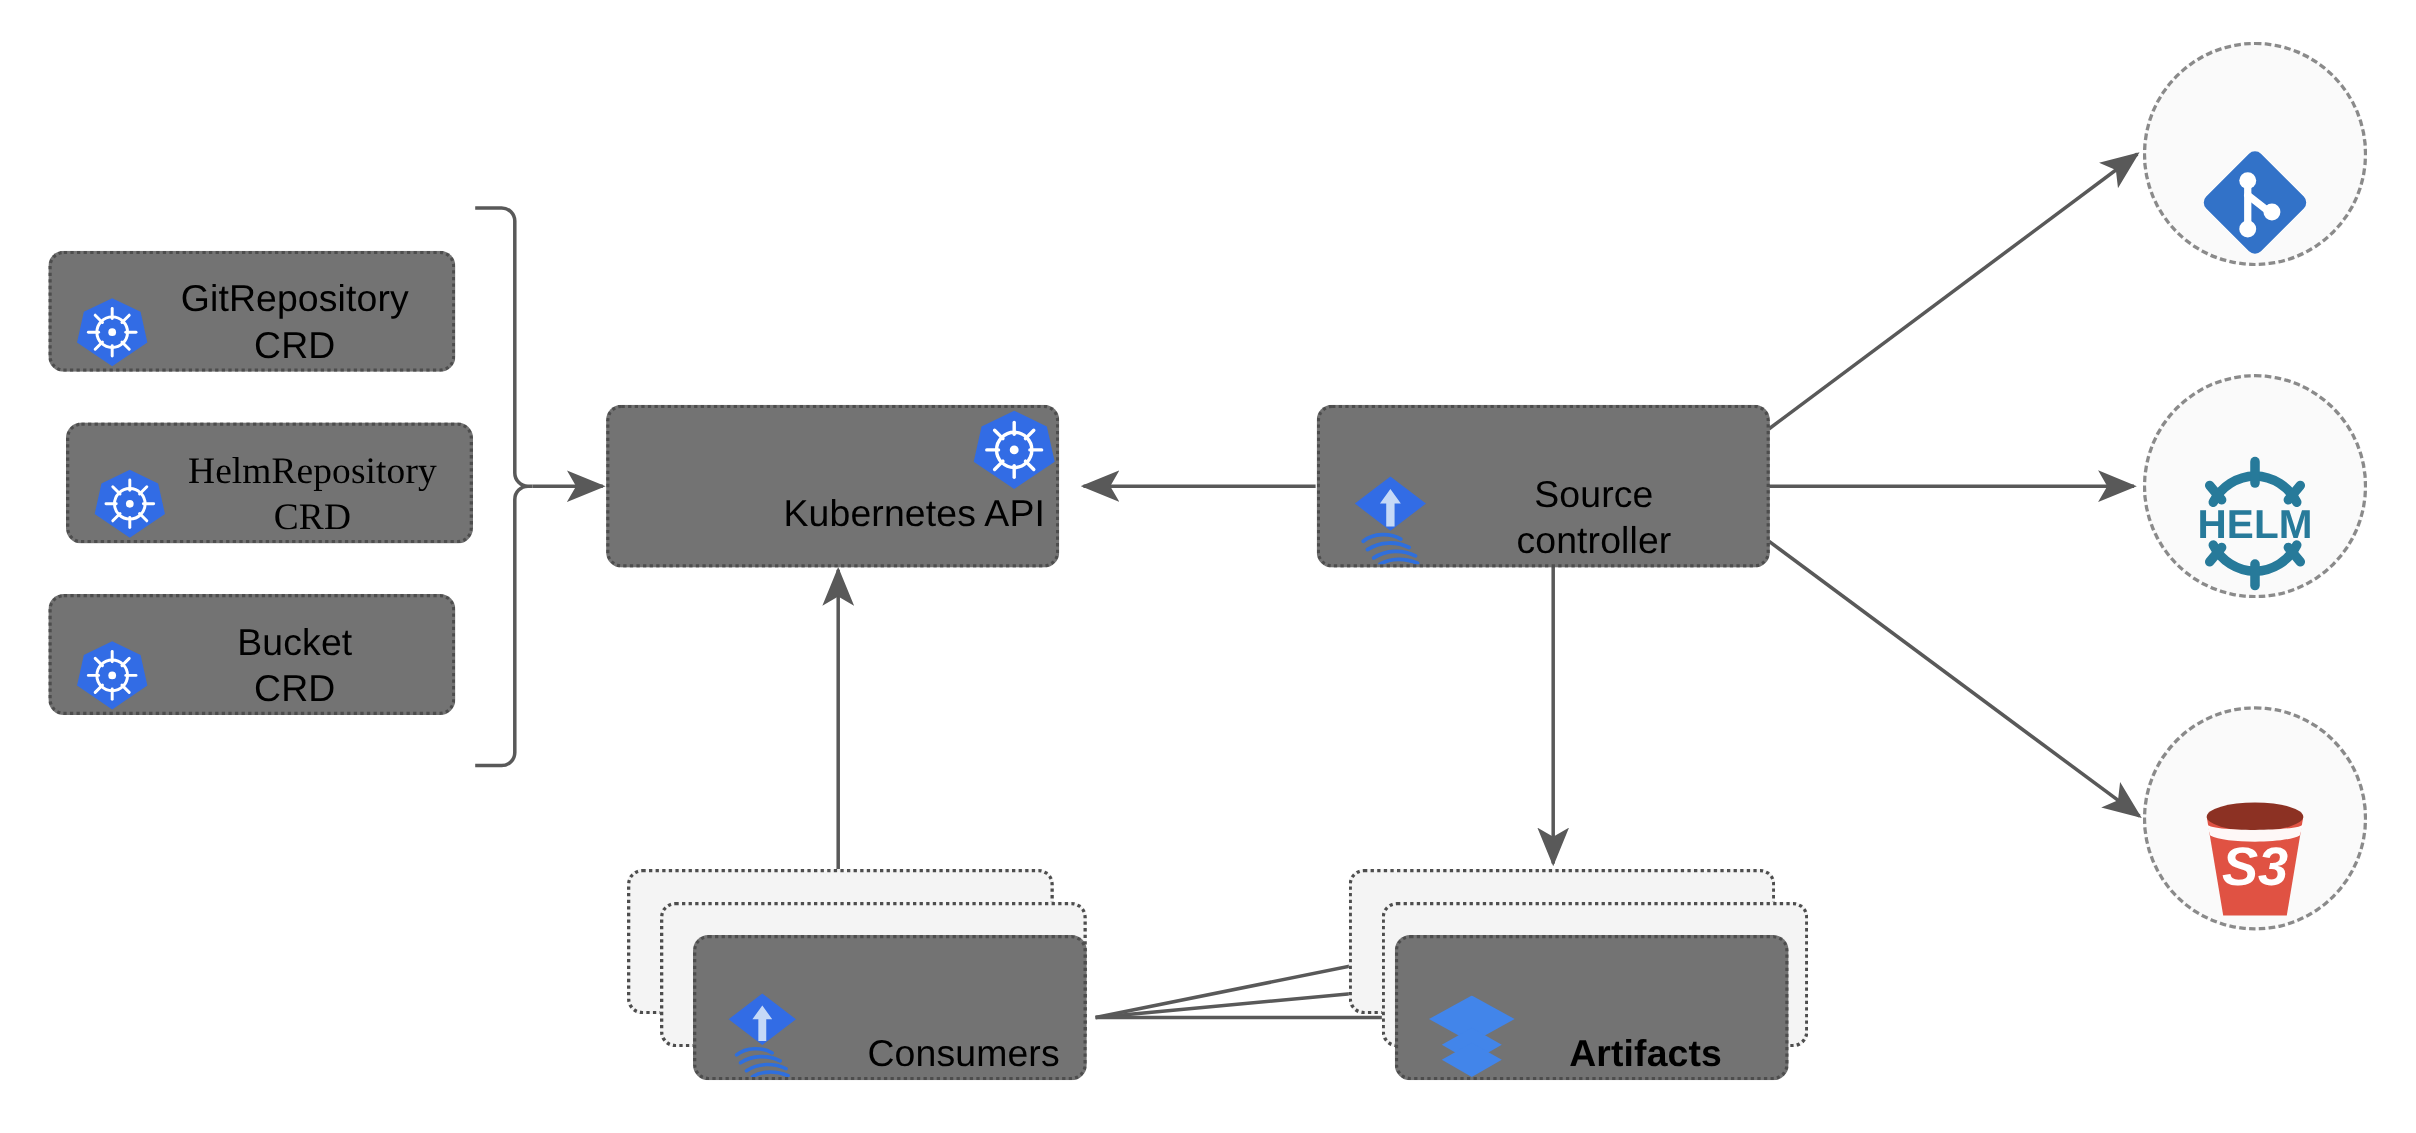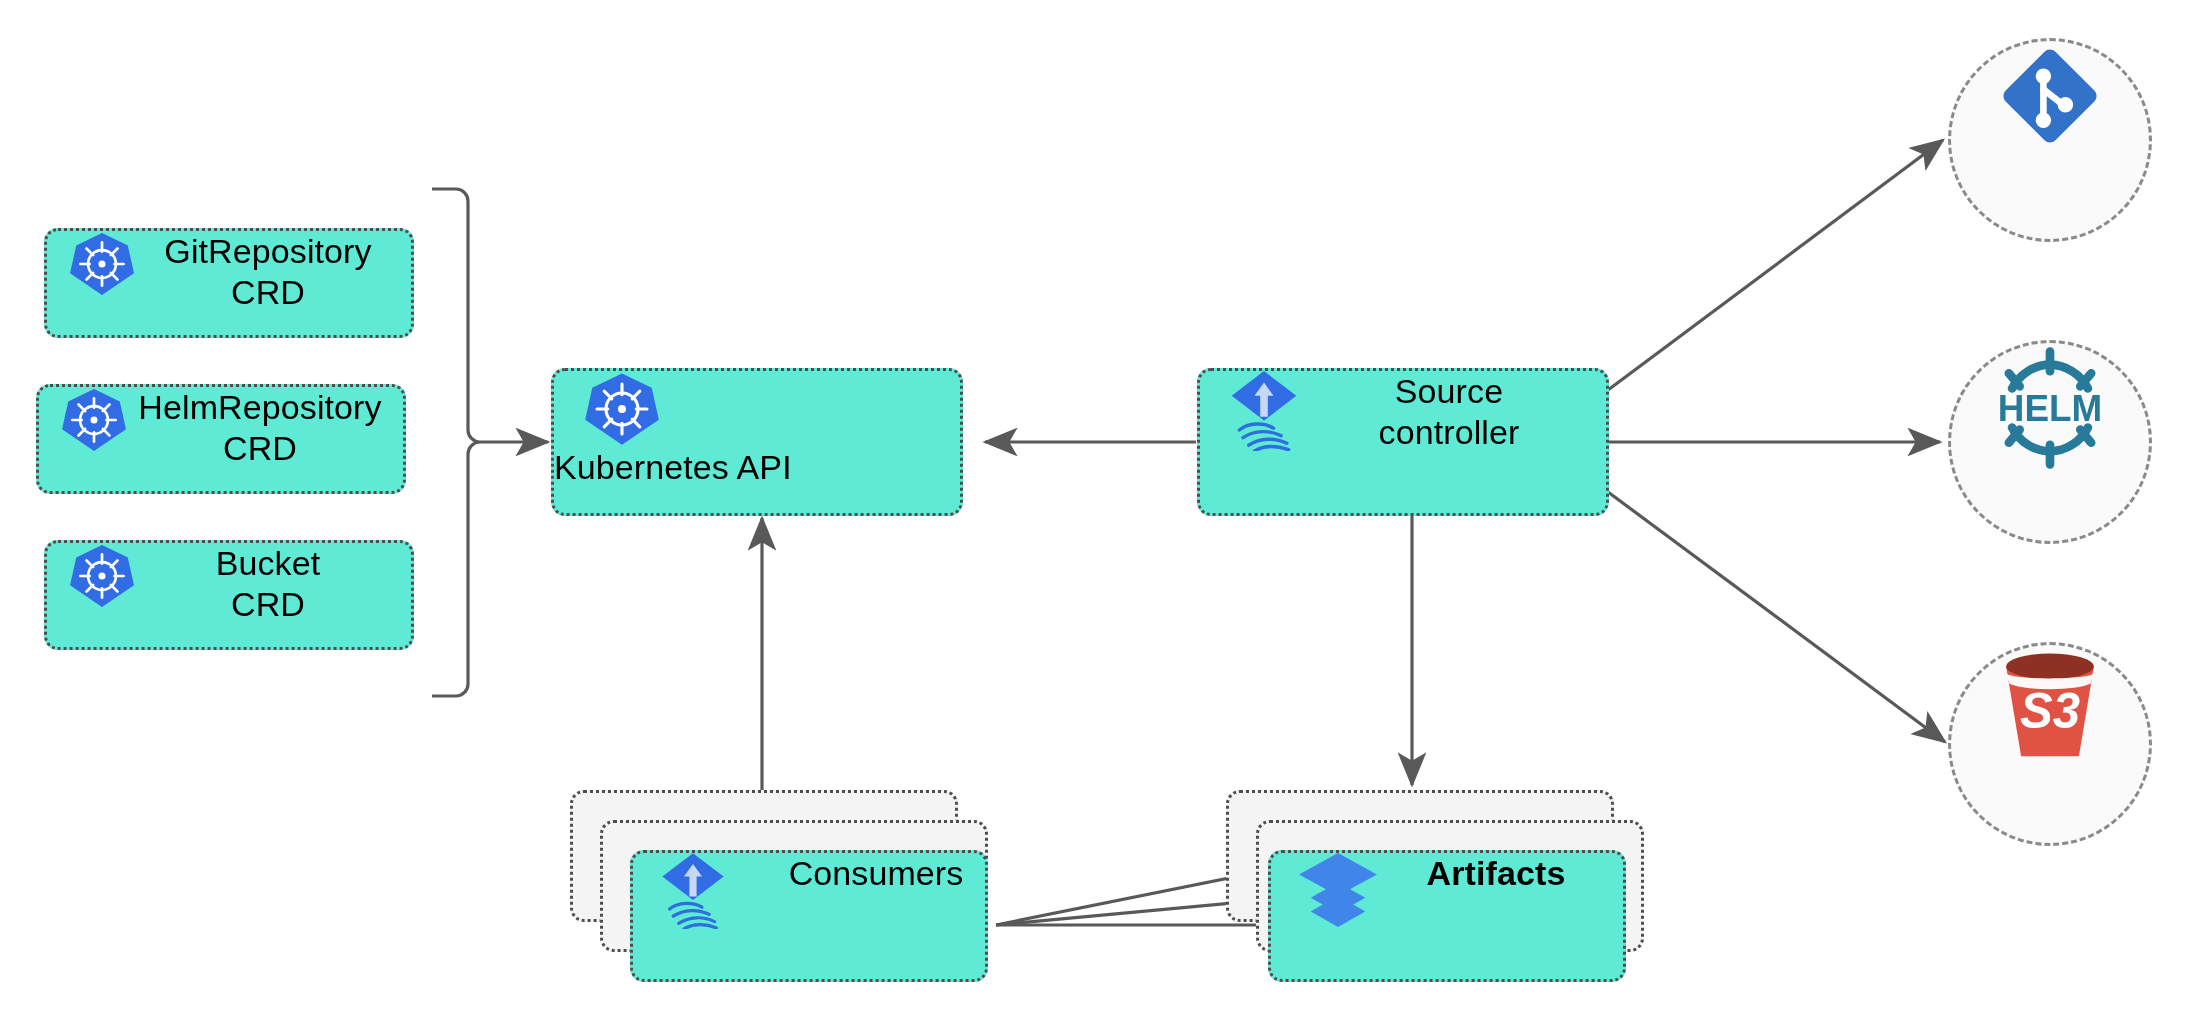--- a/index.html
+++ b/index.html
@@ -1,34 +1,34 @@
 <!DOCTYPE html>
 <html><head>
 <meta charset="utf-8">
 <style>
   html,body{margin:0;padding:0;background:#ffffff;}
   body{width:2196px;height:1030px;position:relative;overflow:hidden;
        font-family:"Liberation Sans","DejaVu Sans",sans-serif;}
   #canvas{position:absolute;inset:0;width:2196px;height:2196px;height:1030px;}
   svg.edges{position:absolute;left:0;top:0;width:2196px;height:1030px;pointer-events:none;}
 
-  .node{position:absolute;box-sizing:border-box;background:#5eead4;
+  .node{position:absolute;box-sizing:border-box;background:#737373;
         border:3px dotted #4d4d4d;border-radius:14px;
-        display:flex;align-items:flex-start;}
+        display:flex;align-items:flex-end;}
   .node .label{color:#000;font-size:34px;line-height:1.22;text-align:center;
         letter-spacing:.1px;flex:1;padding-right:10px;}
   .node .icon{flex:0 0 auto;display:flex;align-items:center;justify-content:center;}
 
   
   .ghost{position:absolute;box-sizing:border-box;background:#f4f4f4;
          border:3px dotted #4d4d4d;border-radius:14px;}
 
   .circle{position:absolute;box-sizing:border-box;border-radius:50%;
           background:#fafafa;border:3px dashed #8a8a8a;
-          display:flex;align-items:flex-start;justify-content:center;}
+          display:flex;align-items:flex-end;justify-content:center;}
 
   .k8s{width:66px;height:66px}
   .k8s-big{width:76px;height:76px}
   .flux{width:76px;height:80px}
   .flux-sm{width:72px;height:76px}
   .layers{width:82px;height:74px}
 </style>
 </head>
 <body>
 
@@ -79,21 +79,21 @@
           <line x1="17" y1="17" x2="23.4" y2="23.4"></line>
           <line x1="40.6" y1="40.6" x2="47" y2="47"></line>
           <line x1="47" y1="17" x2="40.6" y2="23.4"></line>
           <line x1="23.4" y1="40.6" x2="17" y2="47"></line>
         </g>
       </svg>
     </span>
     <span class="label"><span>GitRepository</span><br><span>CRD</span></span>
   </div>
 
-  <div class="node" style="left:36px;top:384px;width:370px;height:110px;">
+  <div class="node" style="left:60px;top:384px;width:370px;height:110px;font-family:Liberation Serif, serif;">
     <span class="icon" style="margin-left:22px;">
       <svg class="k8s" viewBox="0 0 64 64" aria-hidden="true">
         <polygon points="32,2 57,14 63,41 32,62 1,41 7,14" fill="#326ce5"></polygon>
         <g fill="none" stroke="#ffffff" stroke-width="2.6" stroke-linecap="round">
           <circle cx="32" cy="32" r="13.5"></circle>
             <circle cx="32" cy="32" r="3.4" fill="#ffffff" stroke="none"></circle>
           <line x1="32" y1="11" x2="32" y2="20"></line>
             <line x1="32" y1="44" x2="32" y2="53"></line>
           <line x1="11" y1="32" x2="20" y2="32"></line>
             <line x1="44" y1="32" x2="53" y2="32"></line>

